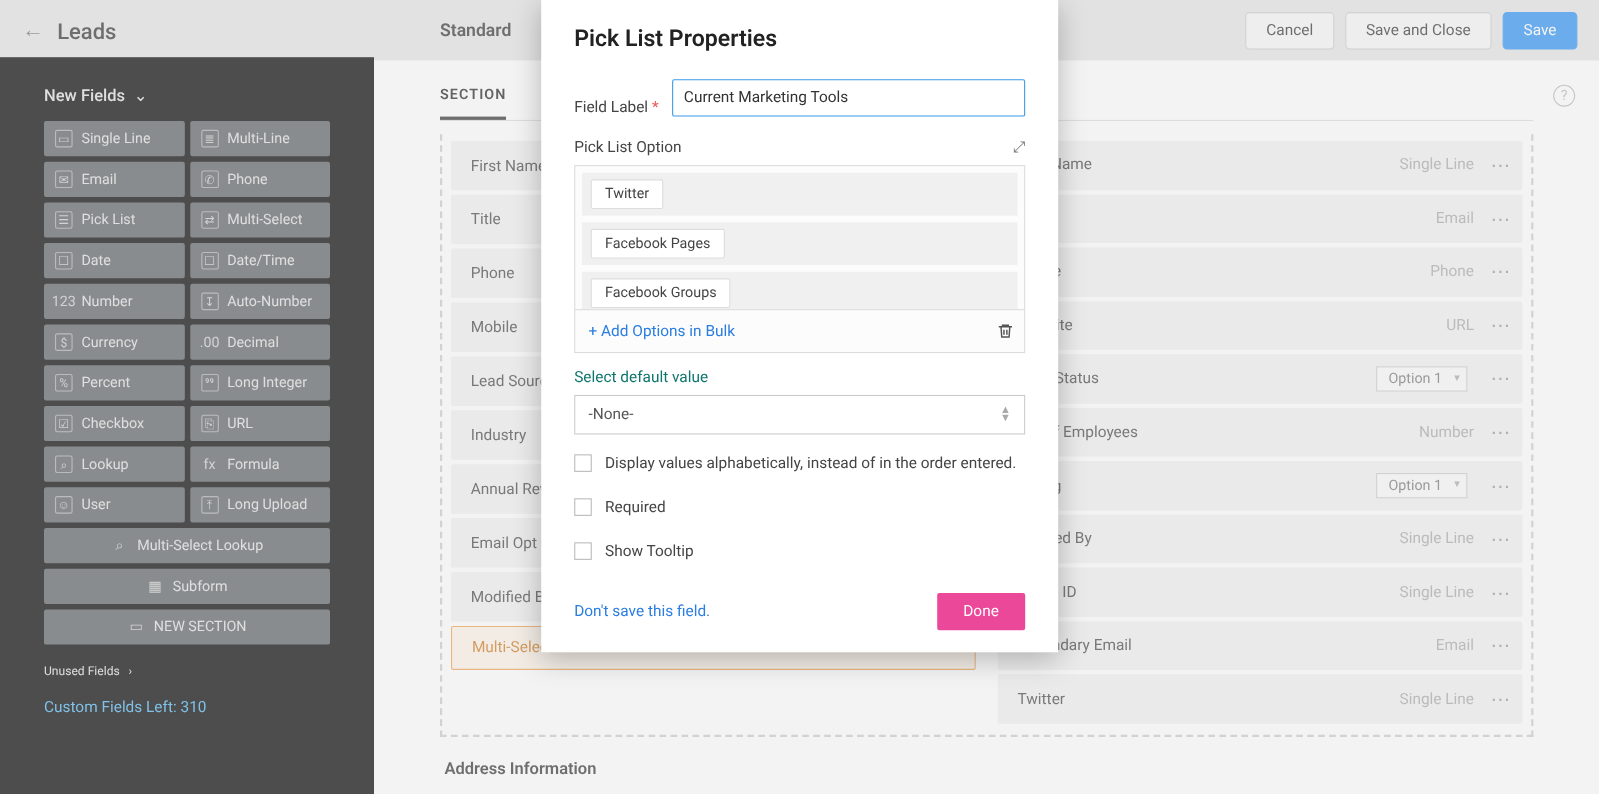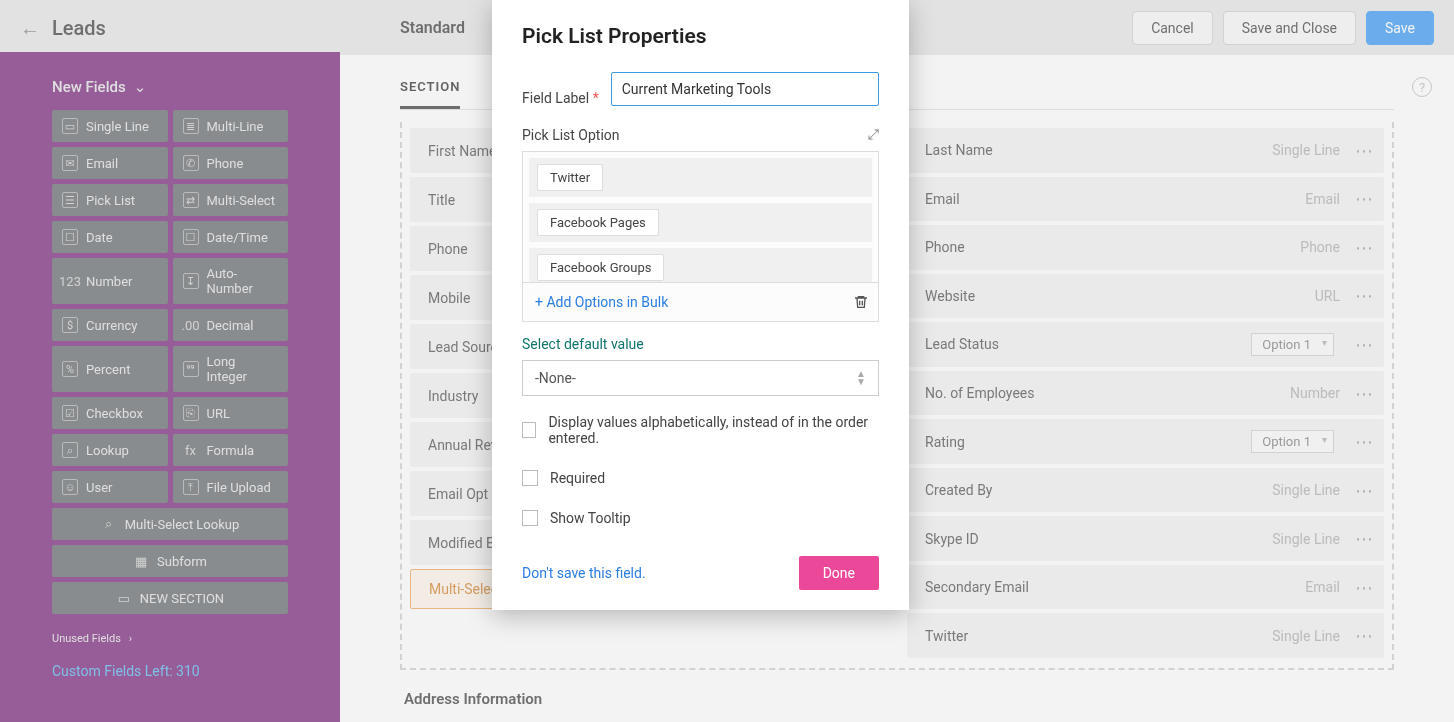--- a/index.html
+++ b/index.html
@@ -9,21 +9,21 @@
   .header { height: 55px; background: #e5e5e5; display: flex; align-items: center; padding: 0 20px; position: relative; }
   .back-arrow { font-size: 20px; color: #777; margin-right: 12px; cursor: pointer; }
   .header-title { font-size: 20px; font-weight: 500; color: #333; }
   .header-center { position: absolute; left: 400px; display: flex; align-items: center; font-size: 16px; font-weight: 600; color: #333; gap: 33px; }
   .header-center .dd { margin-left: 6px; font-size: 12px; }
   .header-right { margin-left: auto; display: flex; gap: 10px; }
   .btn { padding: 8px 18px; border-radius: 4px; font-size: 14px; cursor: pointer; border: 1px solid #ccc; background: #f7f7f7; color: #333; }
   .btn-primary { background: #2f94f5; color: #fff; border: 1px solid #2f94f5; }
   
   
-  .sidebar { position: absolute; left: 0; top: 52px; width: 340px; bottom: 0; background: #701a75; color: #e0e0e0; padding: 20px 12px; overflow-y: auto; }
+  .sidebar { position: absolute; left: 0; top: 52px; width: 340px; bottom: 0; background: #000000; color: #e0e0e0; padding: 20px 0; overflow-y: auto; }
   .sidebar-section-title { padding: 6px 40px 14px; font-size: 15px; font-weight: 500; display: flex; align-items: center; gap: 8px; }
   .field-grid { display: grid; grid-template-columns: 1fr 1fr; gap: 5px; padding: 0 40px; }
   .full-row { grid-column: 1 / -1; }
   .field-chip { background: #5d6265; border-radius: 2px; padding: 8px 10px; font-size: 13px; display: flex; align-items: center; gap: 8px; cursor: grab; min-height: 30px; }
   .field-chip.center { justify-content: center; }
   .ficon { width: 16px; height: 16px; display: inline-flex; align-items: center; justify-content: center; font-size: 11px; border: 1px solid #aaa; border-radius: 2px; color: #ccc; flex-shrink:0; }
   .ficon.nob { border:none; font-size:13px; }
   .unused { padding: 18px 40px 8px; font-size: 11px; display: flex; align-items: center; gap: 8px; }
   .custom-left { padding: 10px 40px; color: #4fb3ef; font-size: 14px; }
   
@@ -38,21 +38,21 @@
   .frow { background: #f1f1f1; border-radius: 2px; height: 45px; display: flex; align-items: center; padding: 0 14px 0 18px; font-size: 14px; color: #444; position: relative; }
   .frow .type { margin-left: auto; color: #aaa; font-size: 14px; margin-right: 30px; }
   .frow .dots { position: absolute; right: 10px; color: #999; font-size: 18px; letter-spacing: 1px; }
   .frow.sel { border: 1.5px solid #f0a050; background: #fdf5ea; color: #d07a1e; height: 40px; }
   .frow .opt-sel { border: 1px solid #ccc; padding: 3px 22px 3px 10px; font-size: 13px; color: #777; background: #fafafa; position: absolute; right: 50px; }
   .frow .opt-sel::after { content: "▾"; position: absolute; right: 6px; color: #aaa; font-size: 10px; }
   .section-title-row { font-size: 15px; font-weight: 600; color: #333; padding: 20px 4px 0 4px; }
   
   
   .modal-backdrop { position: absolute; inset: 0; background: rgba(220,220,220,0.35); z-index: 5; }
-  .modal { position: absolute; left: 492px; top: 0; width: 417px; background: #fff; box-shadow: 0 6px 24px rgba(0,0,0,0.25); z-index: 10; padding: 24px 30px 20px; display: flex; flex-direction: column; }
+  .modal { position: absolute; left: 492px; top: 0; width: 470px; background: #fff; box-shadow: 0 6px 24px rgba(0,0,0,0.25); z-index: 10; padding: 24px 30px 20px; display: flex; flex-direction: column; }
   .modal-title { font-size: 21px; font-weight: 600; color: #222; margin-bottom: 24px; }
   .form-row { display: flex; align-items: flex-end; margin-bottom: 20px; gap: 12px; }
   .form-label { font-size: 14px; color: #444; }
   .req-star { color: #e55; }
   .txt-input { flex: 1; border: 1px solid #3b9ae8; padding: 8px 10px; font-size: 14px; color: #333; outline: none; border-radius: 2px; }
   .picklist-head { display: flex; justify-content: space-between; align-items: center; font-size: 14px; color: #444; margin-bottom: 8px; }
   .expand-ic { font-size: 14px; color: #777; cursor: pointer; }
   .opt-box { border: 1px solid #ddd; background: #fcfcfc; height: 132px; overflow: hidden; position: relative; }
   .opt-row { background: #f0f0f0; margin: 6px 6px 0; padding: 6px 8px; display: flex; }
   .opt-chip { background: #fff; border: 1px solid #ddd; padding: 5px 12px; font-size: 13px; color: #444; border-radius: 2px; }
@@ -163,21 +163,21 @@
       <div class="field-chip">
         <span class="ficon nob">fx</span>
         <span>Formula</span>
       </div>
       <div class="field-chip">
         <span class="ficon ">☺</span>
         <span>User</span>
       </div>
       <div class="field-chip">
         <span class="ficon ">⤒</span>
-        <span>File Upload</span>
+        <span>Long Upload</span>
       </div>
       <div class="field-chip full-row center">
         <span class="ficon nob">⌕</span>
         <span>Multi-Select Lookup</span>
       </div>
       <div class="field-chip full-row center">
         <span class="ficon nob">▦</span>
         <span>Subform</span>
       </div>
       <div class="field-chip full-row center">

